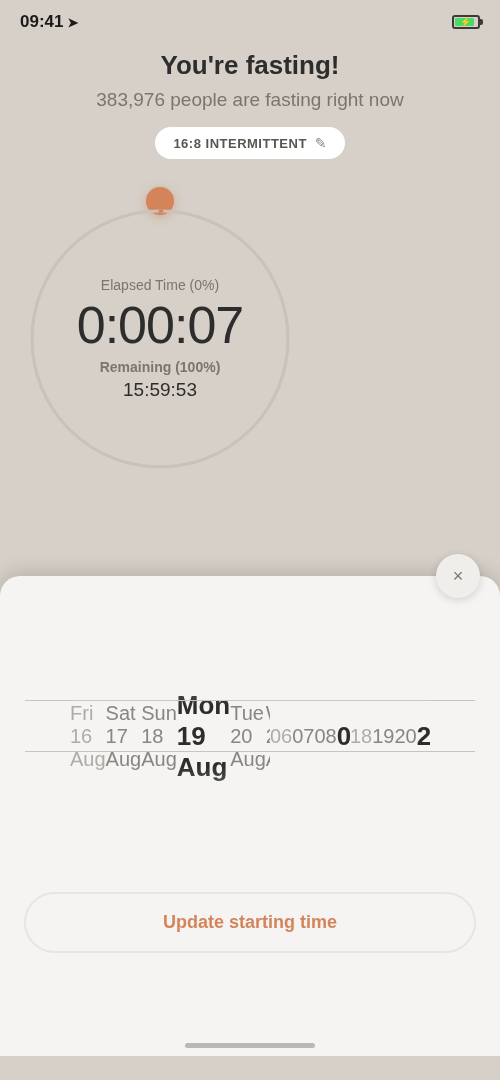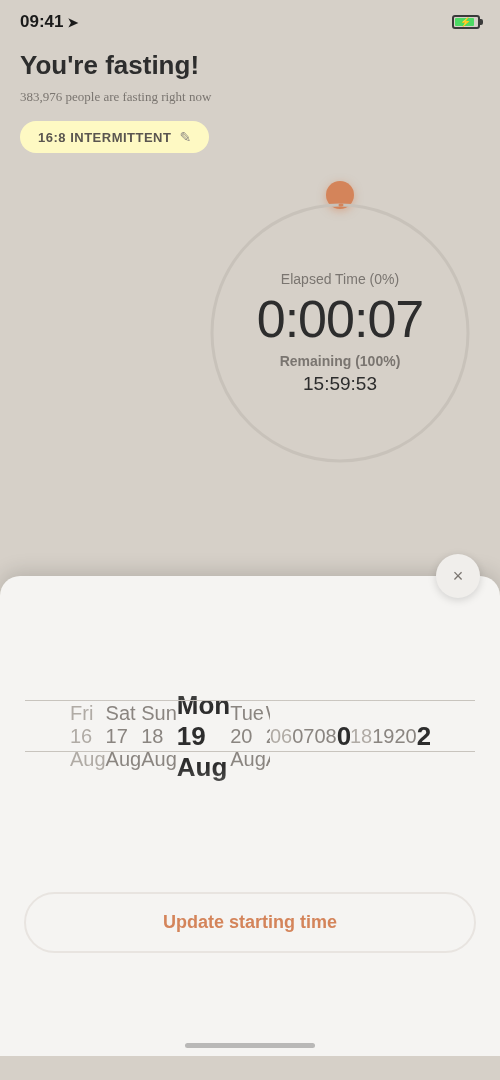--- a/index.html
+++ b/index.html
@@ -73,42 +73,41 @@
       font-size: 9px;
       color: #fff;
       font-weight: bold;
       z-index: 1;
     }
 
     
     .top-section {
       background: #d6d0c8;
       padding: 10px 20px 0;
-      text-align: left;
+      text-align: center;
     }
 
     .fasting-title {
       font-size: 26px;
       font-weight: 700;
       color: #2d2d2d;
       margin-bottom: 8px;
     }
 
     .fasting-subtitle {
-      font-size: 13px;
+      font-size: 19px;
       color: #7a7570;
       margin-bottom: 16px;
-      font-family: Liberation Serif, serif;
     }
 
     .plan-badge {
       display: inline-flex;
       align-items: center;
       gap: 8px;
-      background: #fef9c3;
+      background: #ffffff;
       border-radius: 20px;
       padding: 8px 18px;
       margin-bottom: 20px;
     }
 
     .plan-badge-text {
       font-size: 13px;
       font-weight: 600;
       color: #5a5550;
       letter-spacing: 0.5px;
@@ -116,21 +115,21 @@
 
     .edit-icon {
       color: #8a8580;
       font-size: 14px;
     }
 
     
     .circle-section {
       background: #d6d0c8;
       display: flex;
-      justify-content: flex-end;
+      justify-content: flex-start;
       align-items: center;
       padding: 0 20px;
       position: relative;
       height: 320px;
     }
 
     .circle-container {
       position: relative;
       width: 280px;
       height: 280px;

